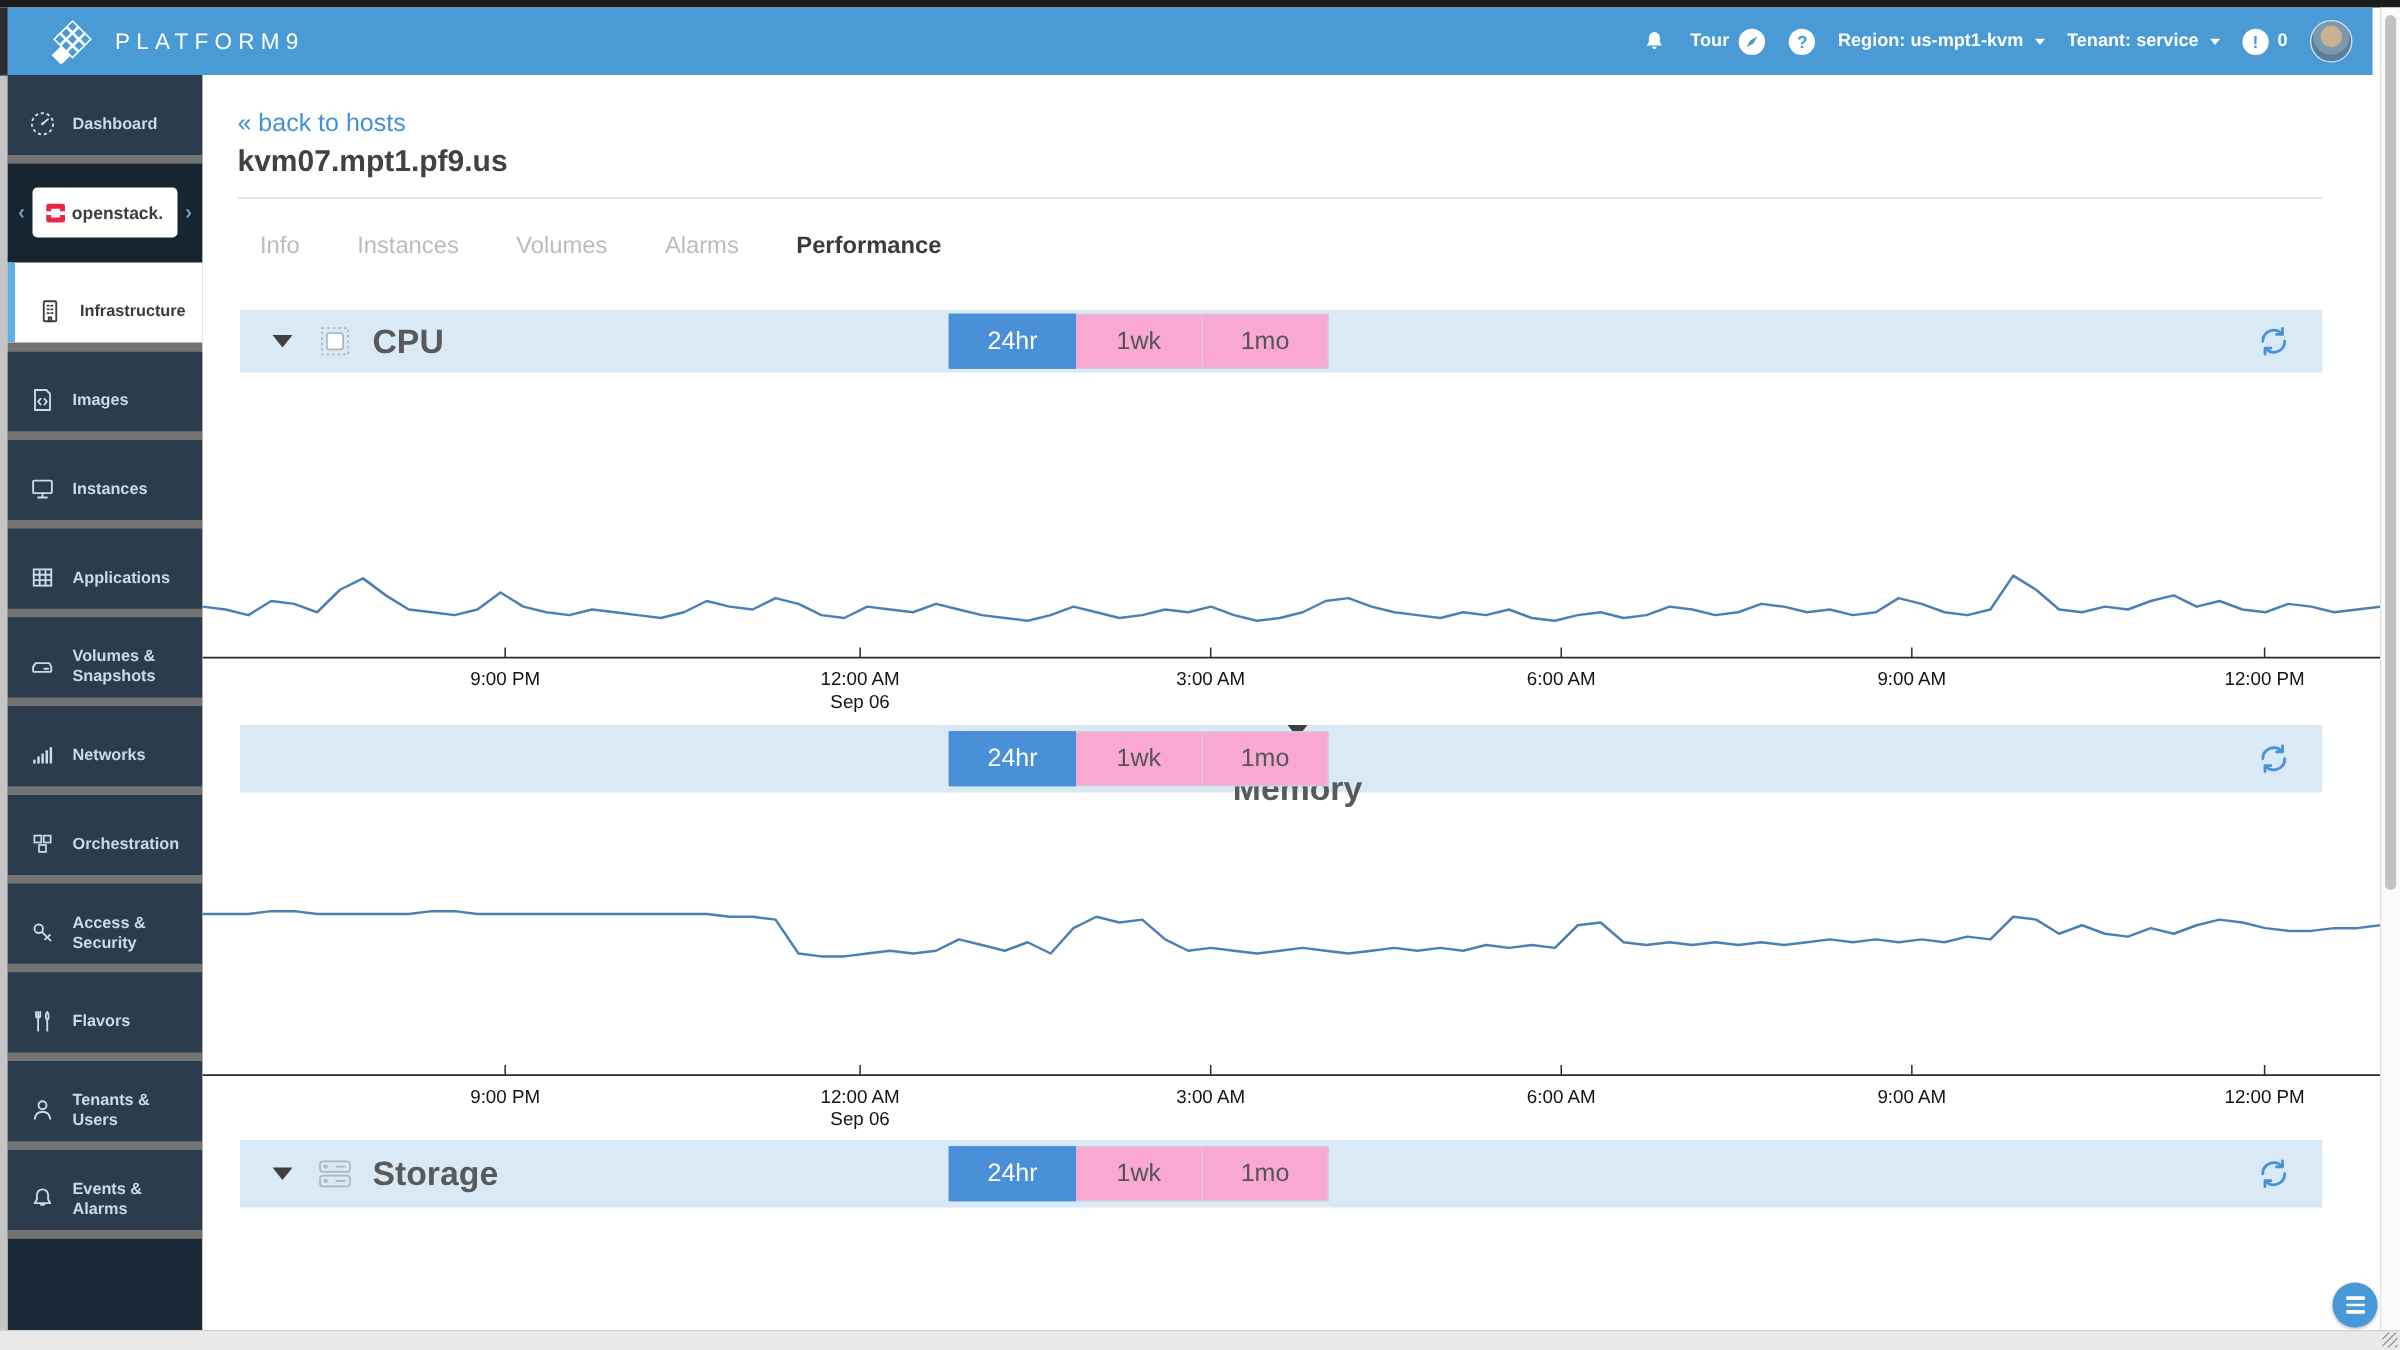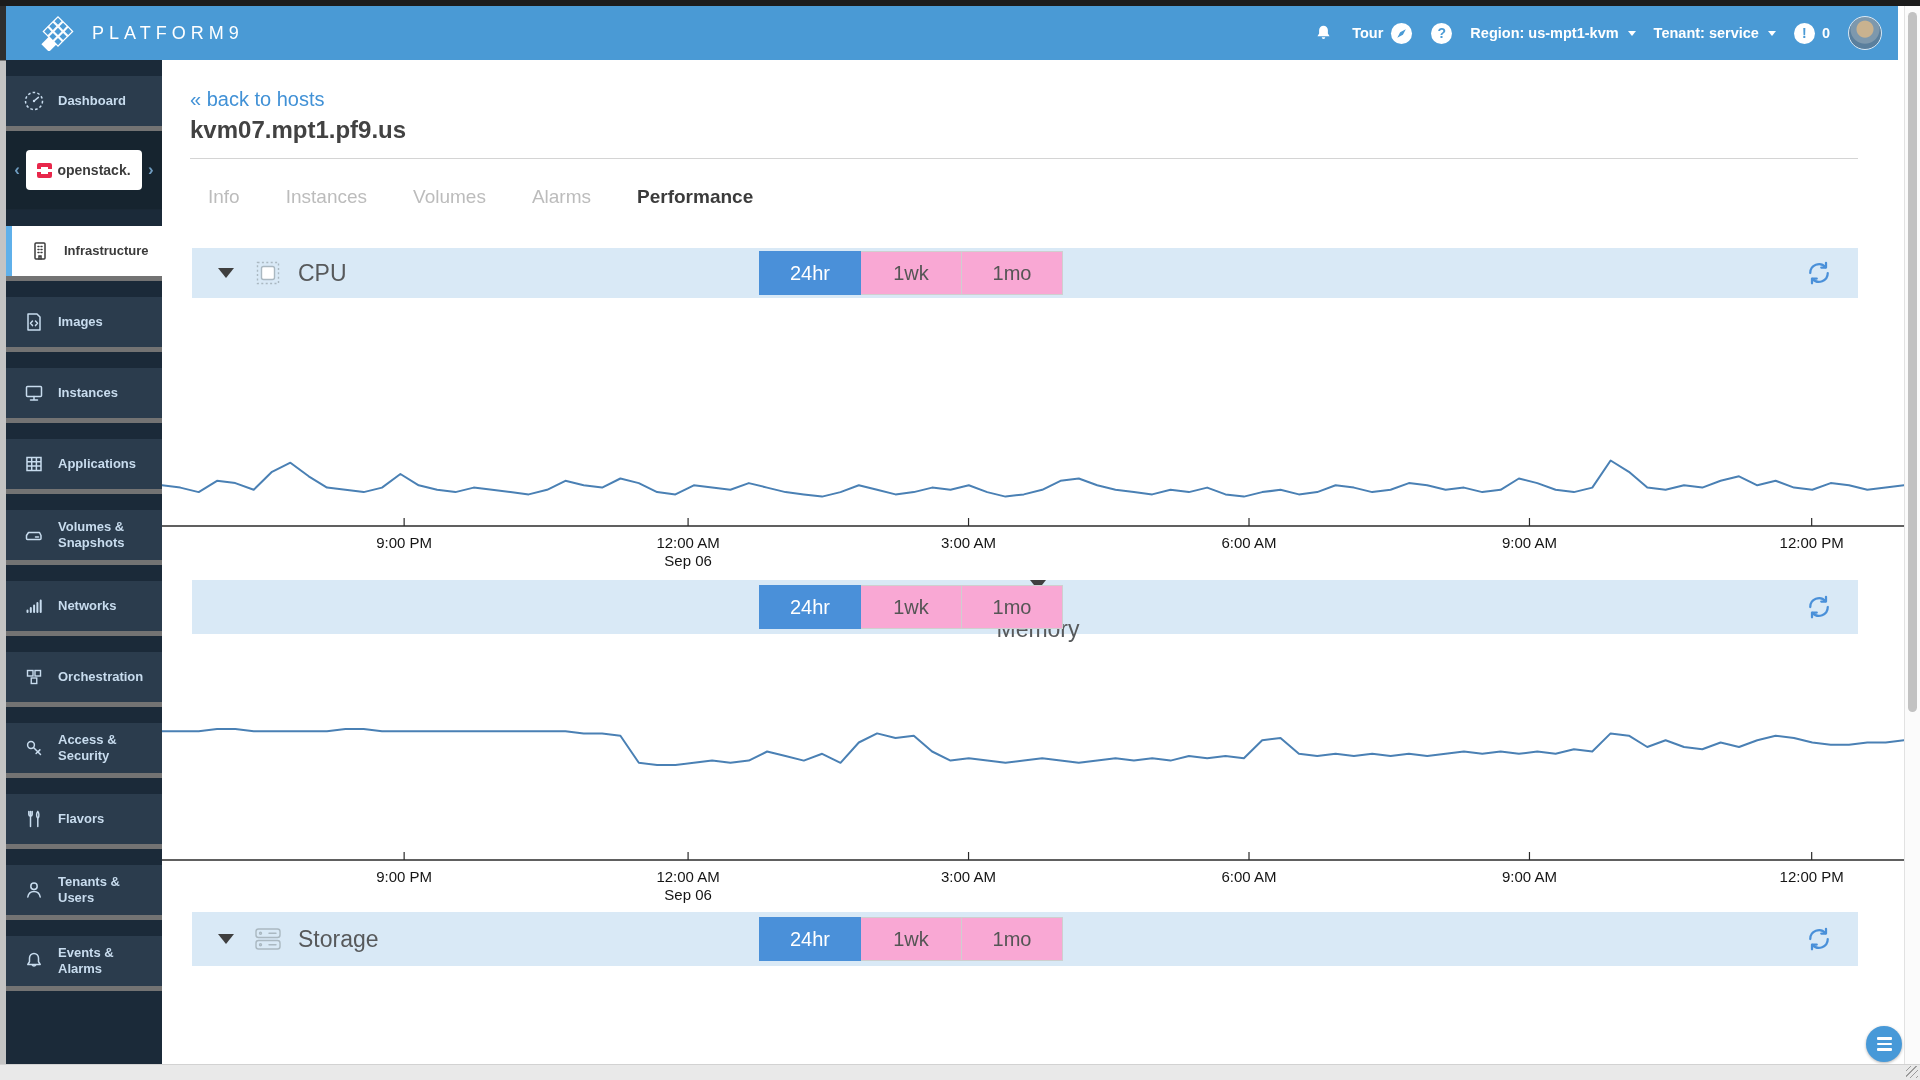--- a/index.html
+++ b/index.html
@@ -22,22 +22,22 @@
   .tb-right{position:absolute;right:16px;top:0;height:54px;display:flex;align-items:center;gap:18px;color:#fff;font-size:14.5px;font-weight:700;}
   .tb-item{display:flex;align-items:center;gap:7px;cursor:pointer;}
   .caret{width:0;height:0;border-left:4.5px solid transparent;border-right:4.5px solid transparent;border-top:5px solid #fff;margin-left:2px;}
   .avatar{width:32px;height:32px;border-radius:50%;border:1px solid #d8e7f3;
     background:radial-gradient(circle at 50% 38%,#c9b28f 0 8px,#7d98ad 9px 14px,#5a7f9d 15px);}
   .circle-badge{width:21px;height:21px;border-radius:50%;background:#fff;color:#4a9ad5;font-weight:800;font-size:14px;
     display:flex;align-items:center;justify-content:center;}
 
   
   .sidebar{position:absolute;left:6px;top:60px;width:156px;height:1004px;background:#1b2a39;}
-  .nav-item{height:50px;background:#2b3c4d;border-bottom:5px solid #737373;display:flex;align-items:center;
-    padding:0 10px 0 16px;color:#c8dcee;font-size:13px;font-weight:700;cursor:pointer;line-height:1.25;margin-top:16px;}
+  .nav-item{height:50px;background:#2b3c4d;border-bottom:7px solid #737373;display:flex;align-items:center;
+    padding:14px 10px 0 16px;color:#c8dcee;font-size:13px;font-weight:700;cursor:pointer;line-height:1.25;}
   .nav-item .nicon{width:24px;min-width:24px;margin-right:12px;display:flex;align-items:center;justify-content:center;}
   .nav-item.active{background:#fff;color:#3a3a3a;position:relative;padding-left:22px;}
   .nav-item.active::before{content:"";position:absolute;left:0;top:0;bottom:0;width:6px;background:#5fb0ea;}
   .os-block{height:78px;background:#16242f;display:flex;align-items:center;justify-content:center;gap:4px;border-bottom:1px solid #1a2835;}
   .os-chevron{color:#6f9cc0;font-size:17px;font-weight:700;cursor:pointer;padding:0 2px;}
   .os-card{width:116px;height:40px;background:#fff;border-radius:4px;display:flex;align-items:center;justify-content:center;gap:5px;cursor:pointer;}
   .os-logo{width:15px;height:15px;border:4px solid #e8274b;border-radius:2px;position:relative;box-sizing:border-box;}
   .os-logo::after{content:"";position:absolute;left:-4px;right:-4px;top:2px;height:3px;background:#fff;}
   .os-text{font-size:14px;font-weight:700;color:#3c3c3c;}
 
@@ -50,21 +50,21 @@
   .tab{cursor:pointer;}
   .tab.active{color:#3b3b3b;font-weight:700;}
 
   
   .sec-bar{position:absolute;left:30px;width:1666px;background:#d9e9f6;display:flex;align-items:center;padding-left:26px;box-sizing:border-box;}
   .sec-cpu{top:188px;height:50px;}
   .sec-mem{top:520px;height:54px;flex-direction:column;}
   .sec-sto{top:852px;height:54px;}
   .tri{width:0;height:0;border-left:8px solid transparent;border-right:8px solid transparent;border-top:10px solid #3f3f3f;cursor:pointer;}
   .sec-icon{margin:0 14px 0 18px;display:flex;align-items:center;}
-  .sec-label{font-size:23px;color:#57595b;}
+  .sec-label{font-size:27px;color:#57595b;font-weight:bold;}
   .range-group{position:absolute;left:567px;top:50%;transform:translateY(-50%);display:flex;}
   .rbtn{width:100px;height:42px;background:#f9a8d4;border:1px solid #cfcfcf;border-left:none;color:#555;font-size:20px;
     display:flex;align-items:center;justify-content:center;cursor:pointer;font-family:"Liberation Sans",sans-serif;}
   .rbtn:first-child{border-left:1px solid #cfcfcf;}
   .rbtn.active{background:#4a90d9;border-color:#4a90d9;color:#fff;}
   .refresh{position:absolute;right:24px;top:50%;transform:translateY(-50%);cursor:pointer;display:flex;}
   .dropdown{position:absolute;left:1277px;top:50%;transform:translateY(-50%);width:313px;height:38px;background:#fff;
     border:1px solid #8a8a8a;display:flex;align-items:center;padding:0 14px;box-sizing:border-box;font-size:20px;color:#333;cursor:pointer;}
   .dd-caret{margin-left:auto;width:0;height:0;border-left:5px solid transparent;border-right:5px solid transparent;border-top:6px solid #555;}
 

